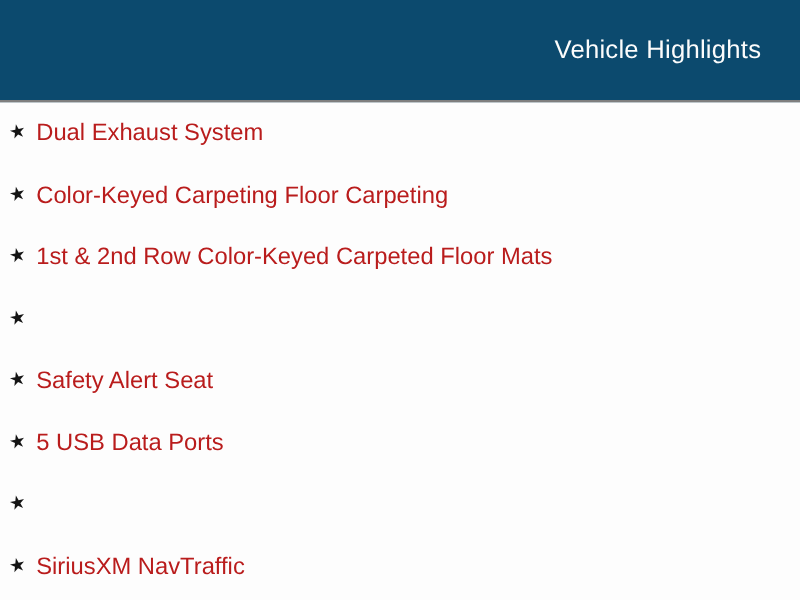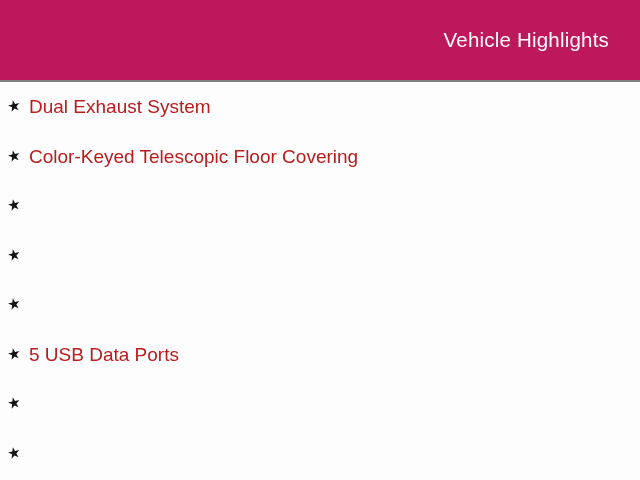--- a/index.html
+++ b/index.html
@@ -13,21 +13,21 @@
   }
   .page {
     width: 640px;
     height: 480px;
     display: flex;
     flex-direction: column;
   }
   .topbar {
     height: 80px;
     flex: 0 0 80px;
-    background: #be185d;
+    background: #0c4a6e;
     border-bottom: 2px solid #7f7f7f;
     display: flex;
     align-items: center;
     justify-content: flex-end;
     padding-right: 31px;
     box-sizing: content-box;
   }
   .title {
     margin: 0;
     color: #fcfcfc;
@@ -78,36 +78,39 @@
     <h1 class="title">Vehicle Highlights</h1>
   </header>
 
   <ul class="feature-list">
     <li class="feature-item">
       <span class="star">★</span>
       <span class="label">Dual Exhaust System</span>
     </li>
     <li class="feature-item">
       <span class="star">★</span>
-      <span class="label">Color-Keyed Telescopic Floor Covering</span>
+      <span class="label">Color-Keyed Carpeting Floor Carpeting</span>
+    </li>
+    <li class="feature-item">
+      <span class="star">★</span>
+      <span class="label">1st &amp; 2nd Row Color-Keyed Carpeted Floor Mats</span>
     </li>
     <li class="feature-item">
       <span class="star">★</span>
     </li>
     <li class="feature-item">
       <span class="star">★</span>
-    </li>
-    <li class="feature-item">
-      <span class="star">★</span>
+      <span class="label">Safety Alert Seat</span>
     </li>
     <li class="feature-item">
       <span class="star">★</span>
       <span class="label">5 USB Data Ports</span>
     </li>
     <li class="feature-item">
       <span class="star">★</span>
     </li>
     <li class="feature-item">
       <span class="star">★</span>
+      <span class="label">SiriusXM NavTraffic</span>
     </li>
   </ul>
 
 </div>
 
 </body></html>

